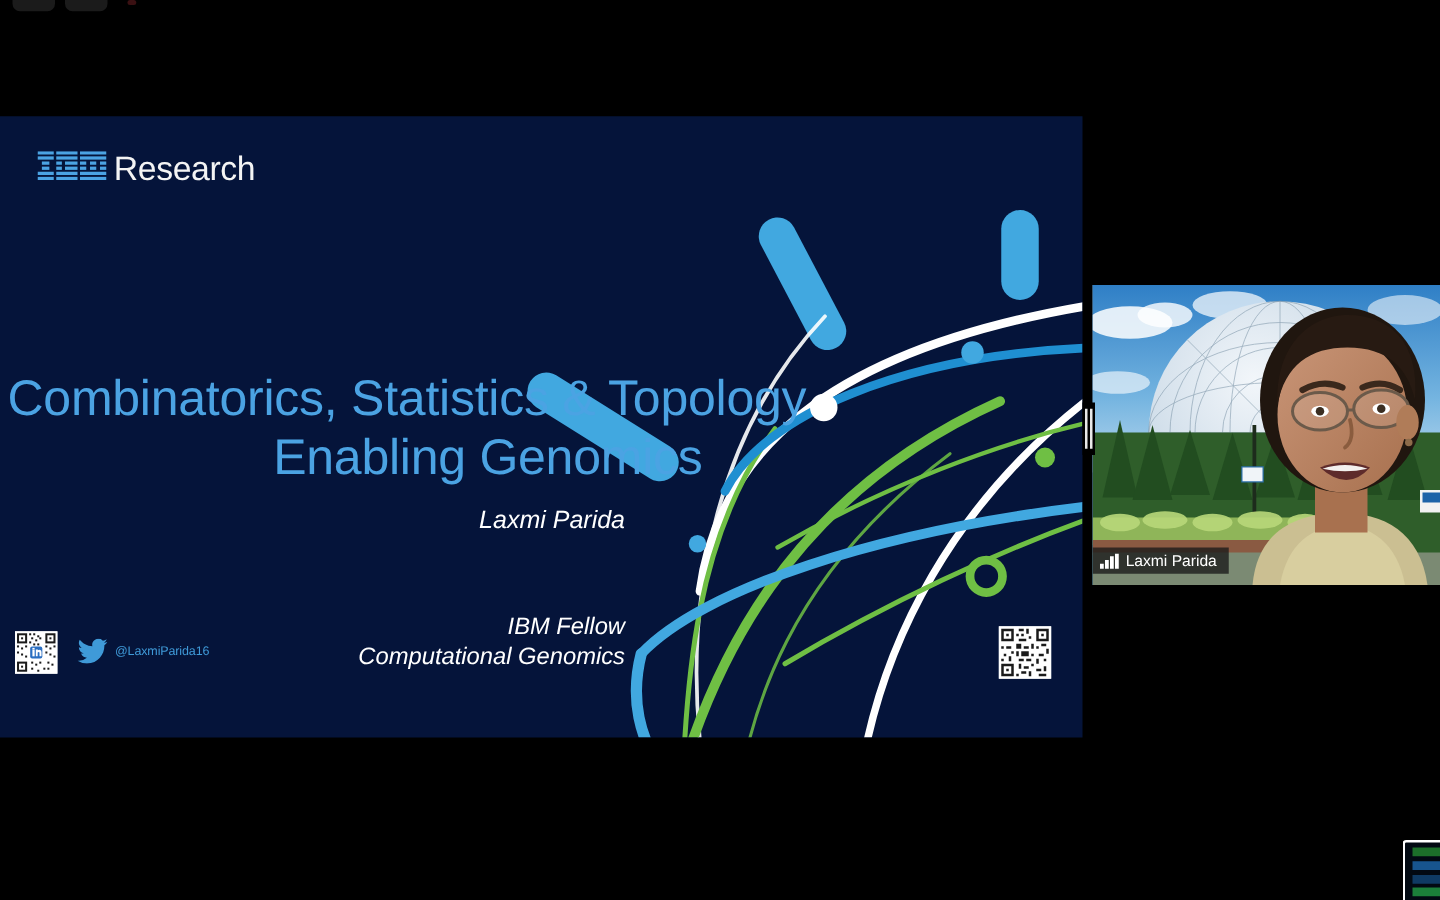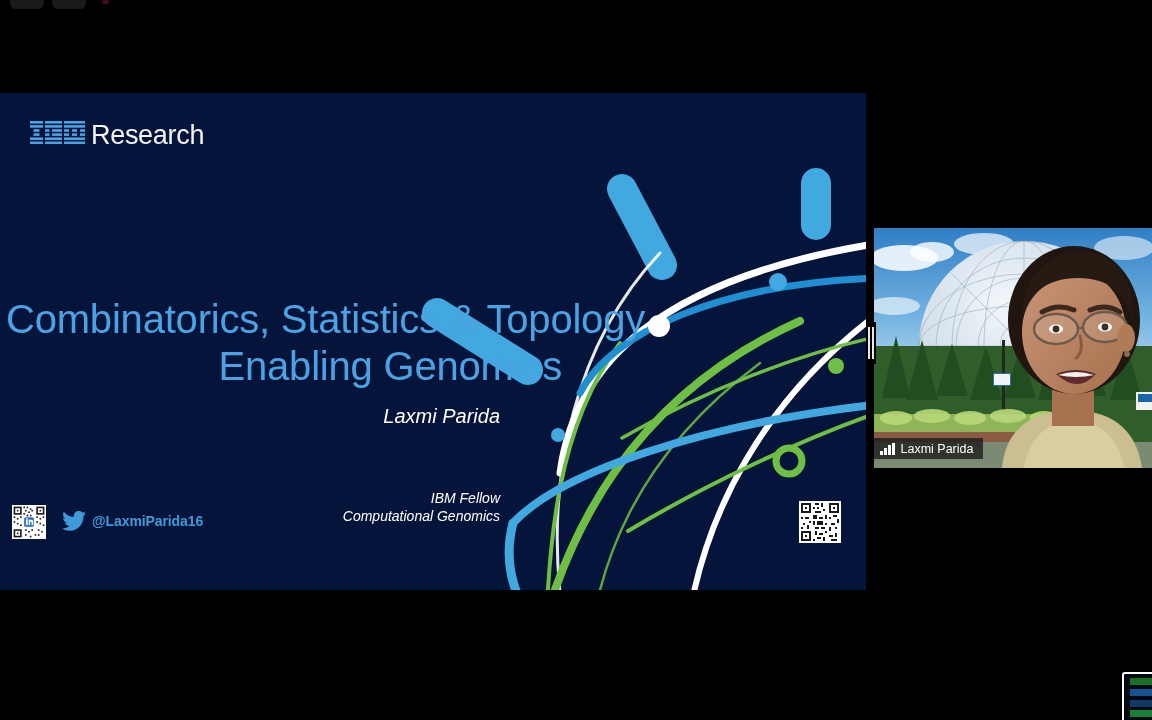--- a/index.html
+++ b/index.html
@@ -113,21 +113,21 @@
   }
 
   #affiliation {
     position: absolute;
     top: 397px;
     left: 0px;
     width: 500px;
     text-align: right;
     color: #ffffff;
     font-style: italic;
-    font-size: 14px;
+    font-size: 19px;
     line-height: 1.25;
     z-index: 5;
   }
 
   
   .qr {
     position: absolute;
     background: #ffffff;
     z-index: 6;
     image-rendering: pixelated;
@@ -141,22 +141,22 @@
     left: 62px;
     top: 418px;
     display: flex;
     align-items: center;
     gap: 6px;
     z-index: 6;
   }
   #twitter-handle .tw-bird { width: 24px; height: 20px; }
   #twitter-handle .tw-text {
     color: #3f9ad8;
-    font-size: 14px;
-    font-weight: bold;
+    font-size: 10px;
+    font-weight: normal;
     letter-spacing: -0.1px;
   }
 
   
   #divider {
     position: absolute;
     left: 866px;
     top: 322px;
     width: 10px;
     height: 42px;

